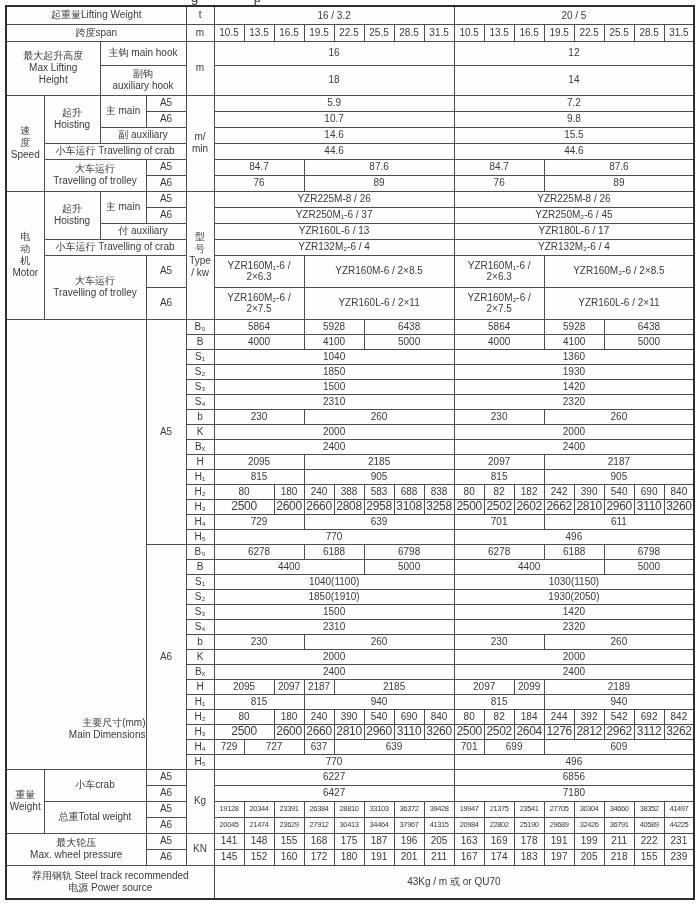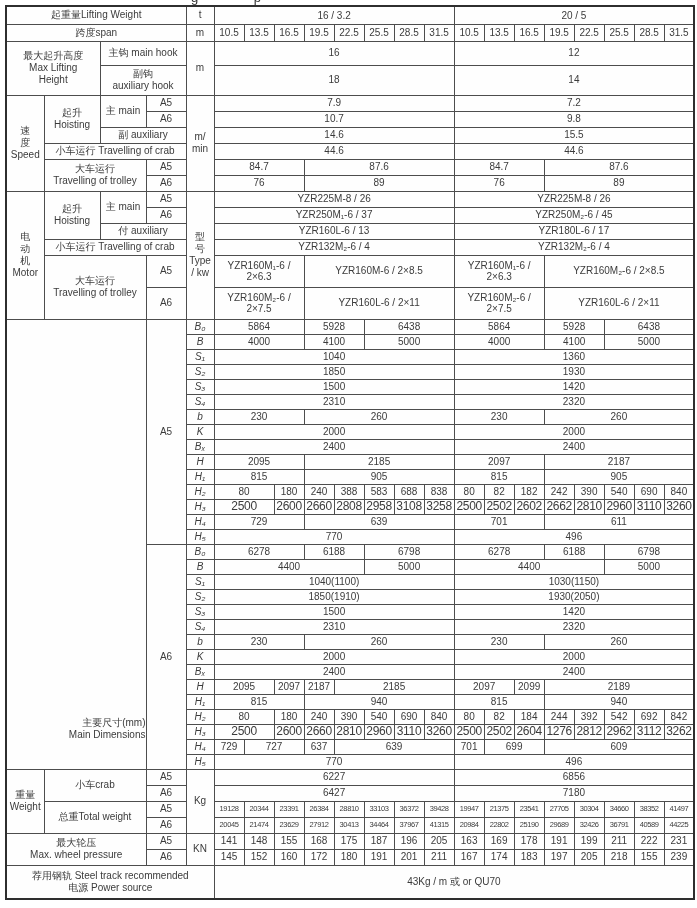--- a/index.html
+++ b/index.html
@@ -3,21 +3,21 @@
 <meta charset="utf-8">
 <style>
   html,body{margin:0;padding:0;background:#ffffff;}
   body{width:697px;height:908px;overflow:hidden;font-family:"Liberation Sans","DejaVu Sans",sans-serif;color:#3b3b3b;}
   .page{padding:0 0 15px 5px;}
   .title-strip{position:relative;height:5px;overflow:hidden;}
   .title-strip span{position:absolute;top:-10px;left:186px;font-size:13px;letter-spacing:26px;color:#333;}
   table{border-collapse:collapse;table-layout:fixed;width:688px;border:2px solid #2e2e2e;background:#fefefe;}
   td{border:1px solid #4d4d4d;text-align:center;vertical-align:middle;font-size:10px;line-height:1.12;padding:0;white-space:pre-line;overflow:hidden;color:#3b3b3b;}
   td.lbl{font-size:10px;line-height:1.2;}
-  td.sym{font-size:10px;font-style:italic;}
+  td.sym{font-size:10px;}
   td.low{vertical-align:bottom;padding-bottom:28px;text-align:right;}
   tr.s td:not(.sym){font-size:12px;letter-spacing:-0.3px;}
   tr.xs td:not(.lbl){font-size:7.5px;letter-spacing:-0.4px;}
 </style>
 </head>
 <body>
 
 <div class="page">
   <div class="title-strip">
     <span>g p</span>
@@ -91,21 +91,21 @@
         <tr style="height: 16px;">
           <td rowspan="6" class="lbl">速
 度
 Speed</td>
           <td rowspan="3" class="lbl">起升
 Hoisting</td>
           <td rowspan="2" class="lbl">主 main</td>
           <td class="lbl">A5</td>
           <td rowspan="6" class="lbl">m/
 min</td>
-          <td colspan="8">7.9</td>
+          <td colspan="8">5.9</td>
           <td colspan="8">7.2</td>
         </tr>
         <tr style="height: 16px;">
           <td class="lbl">A6</td>
           <td colspan="8">10.7</td>
           <td colspan="8">9.8</td>
         </tr>
         <tr style="height: 16px;">
           <td colspan="2" class="lbl">副 auxiliary</td>
           <td colspan="8">14.6</td>

